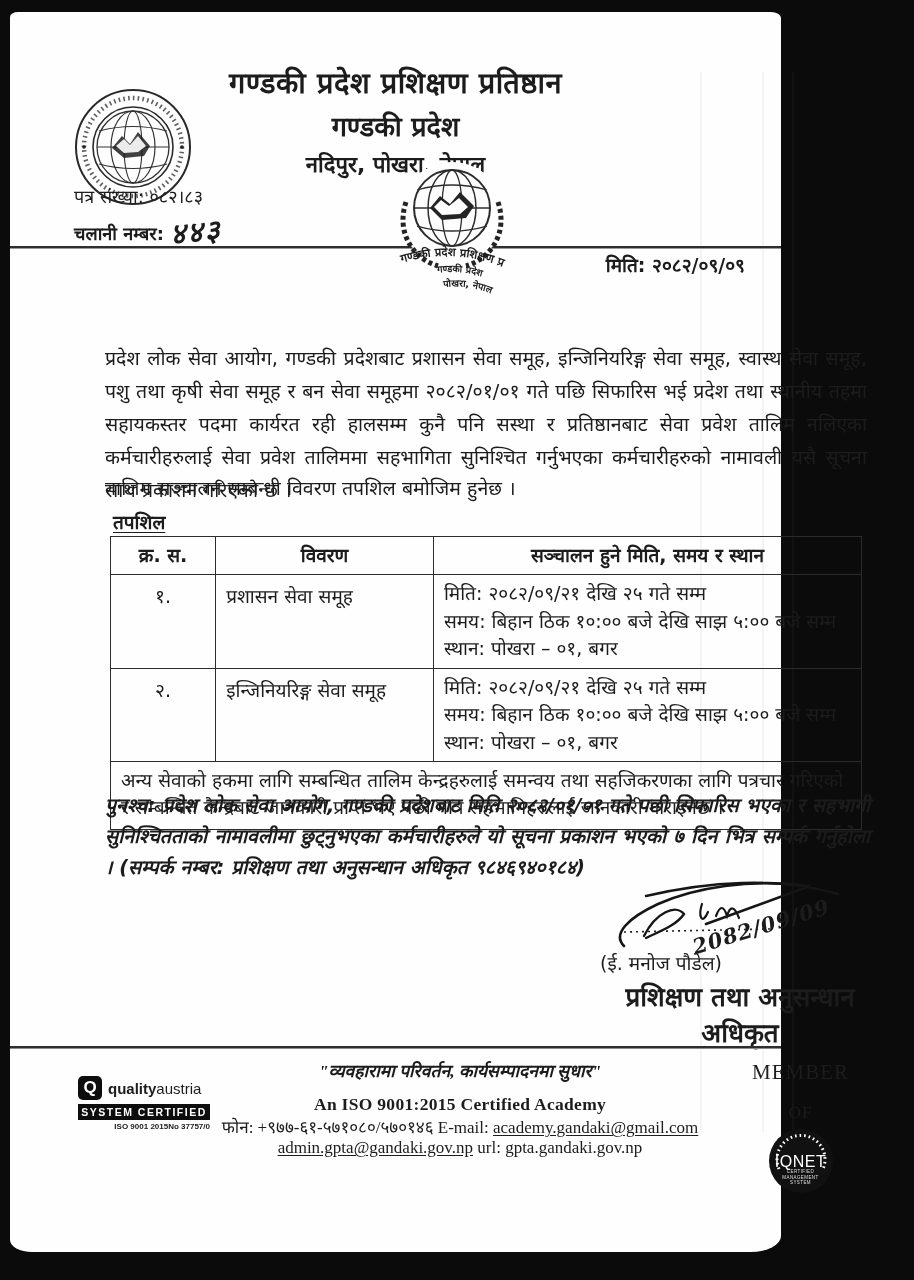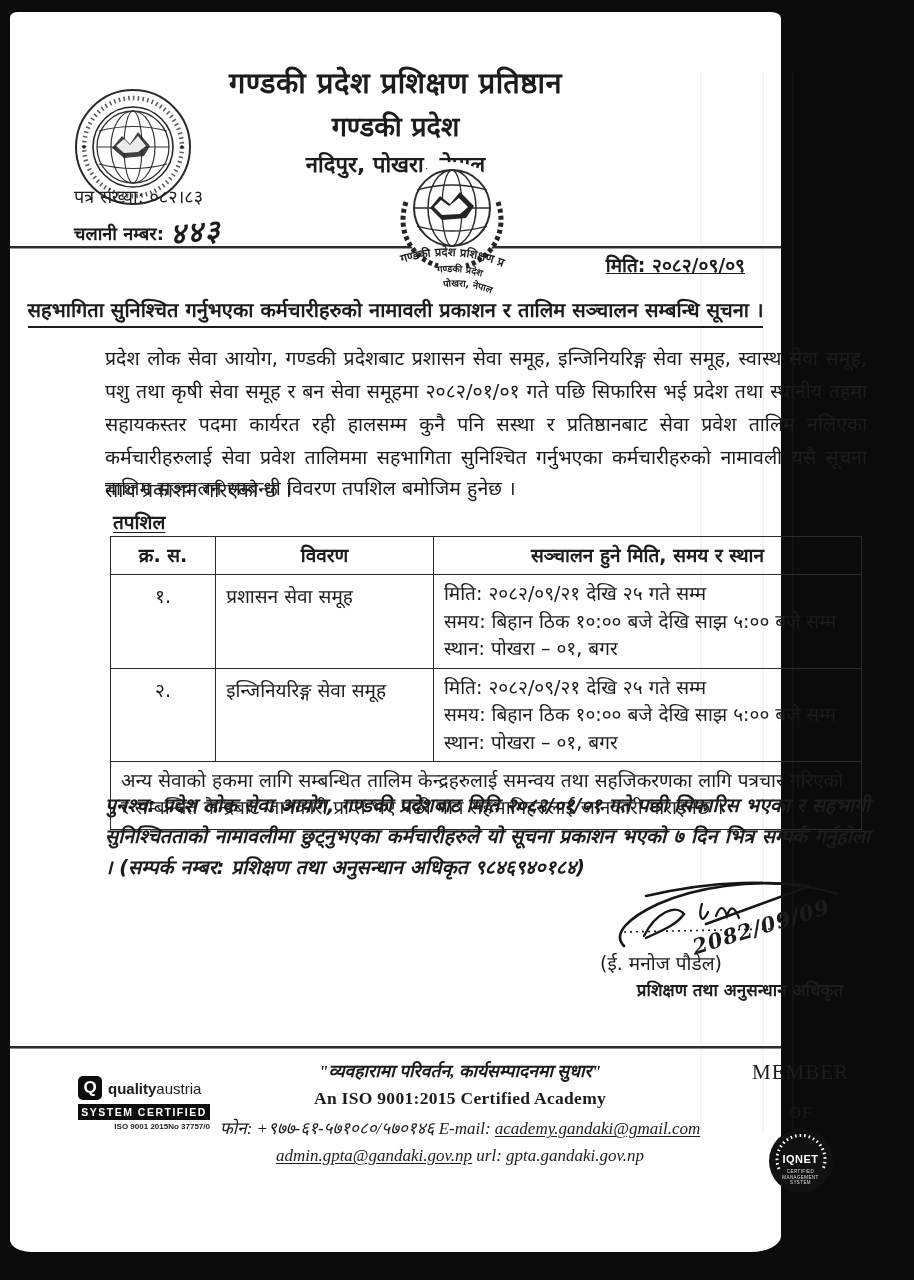--- a/index.html
+++ b/index.html
@@ -33,21 +33,21 @@
   .chalani .hand {
     display:inline-block; font-size:29px; font-weight:bold;
     font-family:"DejaVu Serif",serif; font-style:italic;
     transform:rotate(-5deg) translateY(2px); letter-spacing:2px;
   }
 
   .rule1 { left:0; right:0; top:234px; height:3px;
            border-top:2px solid #2e2e2e; border-bottom:1px solid #9a9a9a; z-index:1; }
   .center-logo { left:368px; top:150px; width:146px; height:140px; z-index:2; }
 
-  .date-line { right:36px; top:240px; font-size:19px; font-weight:bold;text-decoration:underline; }
+  .date-line { right:36px; top:240px; font-size:19px; font-weight:bold; }
 
   .subject { left:0; right:0; top:284px; text-align:center; }
   .subject span {
     display:inline-block; font-size:20px; font-weight:bold;
     border-bottom:2px solid #1c1c1c; padding-bottom:3px;
   }
 
   .para1 { left:95px; top:330px; width:762px; font-size:19.5px; line-height:33px;
            text-align:justify; }
   .para2 { left:95px; top:460px; width:762px; font-size:19.5px; line-height:33px; }
@@ -66,51 +66,51 @@
 
   .postscript { left:95px; top:778px; width:765px; font-size:19.5px; line-height:31px;
     font-weight:bold; font-style:italic; text-align:justify; }
 
   .sig-wrap { left:590px; top:862px; width:280px; height:140px; }
   .sig-svg  { position:absolute; left:10px; top:0; }
   .sig-date { position:absolute; left:90px; top:40px; font-size:21px; font-weight:bold;
     font-family:"DejaVu Serif",serif; font-style:italic;
     transform:rotate(-17deg); letter-spacing:1px; white-space:nowrap; }
   .sig-name { position:absolute; left:0; top:76px; width:240px; font-size:19px; }
-  .sig-title{ position:absolute; left:-10px; top:104px; width:300px; text-align:center; font-size:17px; font-weight:bold; }
+  .sig-title{ position:absolute; left:-10px; top:104px; width:300px; text-align:center; font-size:26px; font-weight:bold; }
 
   .rule2 { left:0; right:0; top:1034px; height:3px;
            border-top:2px solid #2e2e2e; border-bottom:1px solid #8a8a8a; }
 
   .f-center { left:190px; top:1046px; width:520px; text-align:center;
     font-family:"Liberation Serif","DejaVu Serif",serif; }
   .f-quote { font-size:17.5px; font-weight:bold; font-style:italic; }
-  .f-iso   { font-size:17.5px; font-weight:bold; margin-top:6px; letter-spacing:.3px; }
-  .f-line  { font-size:17px; margin-top:7px; white-space:nowrap;font-style:italic; }
+  .f-iso   { font-size:17.5px; font-weight:bold; margin-top:12px; letter-spacing:.3px; }
+  .f-line  { font-size:17px; white-space:nowrap; }
   .f-line .u { text-decoration:underline; text-underline-offset:2px; }
 
   .qa { left:68px; top:1064px; width:170px; font-family:"Liberation Sans",sans-serif; }
   .qa-row1 { display:flex; align-items:center; gap:6px; }
   .qa-q { width:24px; height:24px; background:#0d0d0d; color:#fff; border-radius:5px;
     font-weight:bold; font-size:17px; text-align:center; line-height:24px; }
   .qa-brand { font-size:15px; }
   .qa-brand b { font-weight:bold; }
   .qa-bar { margin-top:4px; background:#0d0d0d; color:#fff; font-weight:bold;
     font-size:10.5px; letter-spacing:1.5px; text-align:center; padding:2px 0; width:132px; }
   .qa-row3 { display:flex; justify-content:flex-end; width:132px;
     font-size:8px; font-weight:bold; margin-top:2px; }
 
   .member { left:728px; top:1048px; width:125px; text-align:center;
     font-family:"Liberation Serif","DejaVu Serif",serif; }
   .member .m1 { font-size:21px; letter-spacing:1px; }
   .member .m2 { font-size:17px; letter-spacing:1px; margin-top:18px; }
   .iqnet { margin:6px auto 0; width:64px; height:64px; background:#111;
     border-radius:50%; position:relative; color:#fff; }
   .iqnet .nm { position:absolute; left:0; right:0; top:24px; font-family:"Liberation Sans",sans-serif;
-    font-weight:bold; font-size:11px; letter-spacing:.5px; }
+    font-weight:normal; font-size:16px; letter-spacing:.5px; }
   .iqnet .sub { position:absolute; left:0; right:0; top:40px; font-size:4.5px;
     font-family:"Liberation Sans",sans-serif; letter-spacing:.4px; line-height:5.5px; opacity:.85; }
   .iqnet svg { position:absolute; left:0; top:0; }
 </style>
 </head>
 <body>
 
 <div class="page">
 
   <div class="streak" style="left:690px"></div>
@@ -172,23 +172,20 @@
         <textPath href="#arc2" startOffset="22">गण्डकी प्रदेश</textPath>
       </text>
       <text font-size="9.5" font-weight="bold" fill="#1e1e1e">
         <textPath href="#arc3" startOffset="20">पोखरा, नेपाल</textPath>
       </text>
     </svg>
   </div>
 
   <div class="abs date-line">मिति: २०८२/०९/०९</div>
 
-  <div class="abs subject">
-    <span>सहभागिता सुनिश्चित गर्नुभएका कर्मचारीहरुको नामावली प्रकाशन र तालिम सञ्चालन सम्बन्धि सूचना ।</span>
-  </div>
 
   <div class="abs para1">प्रदेश लोक सेवा आयोग, गण्डकी प्रदेशबाट  प्रशासन सेवा समूह, इन्जिनियरिङ्ग सेवा समूह, स्वास्थ सेवा समूह, पशु तथा कृषी सेवा समूह र बन सेवा समूहमा २०८२/०१/०१ गते पछि सिफारिस भई प्रदेश तथा स्थानीय तहमा सहायकस्तर पदमा कार्यरत रही हालसम्म कुनै पनि सस्था र प्रतिष्ठानबाट सेवा प्रवेश तालिम नलिएका कर्मचारीहरुलाई सेवा प्रवेश तालिममा सहभागिता सुनिश्चित गर्नुभएका कर्मचारीहरुको नामावली यसै सूचना साथ प्रकाशन गरिएको छ ।</div>
   <div class="abs para2">तालिम सञ्चालन सम्बन्धी विवरण तपशिल बमोजिम हुनेछ ।</div>
 
   <div class="abs tapasil">तपशिल</div>
 
   <table class="sched">
     <tbody>
         <tr>
       <th>क्र. स.</th>

